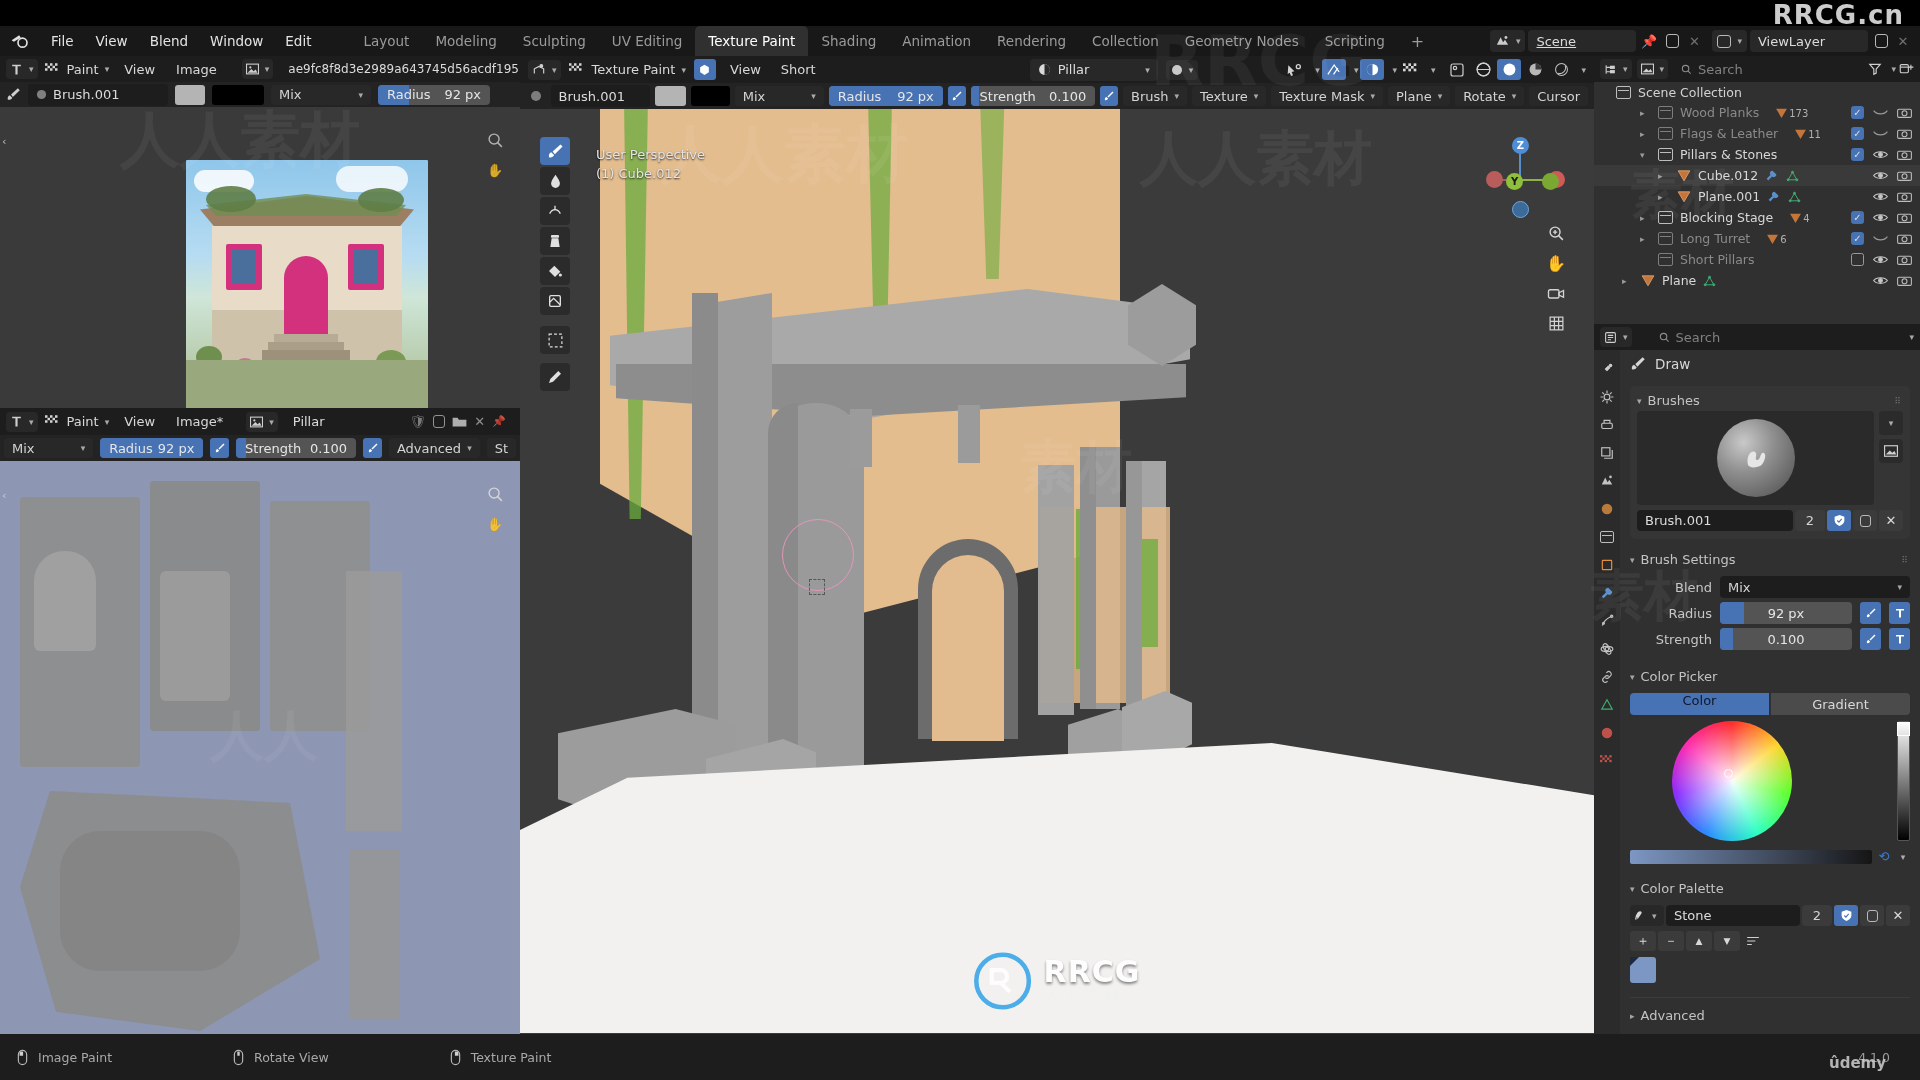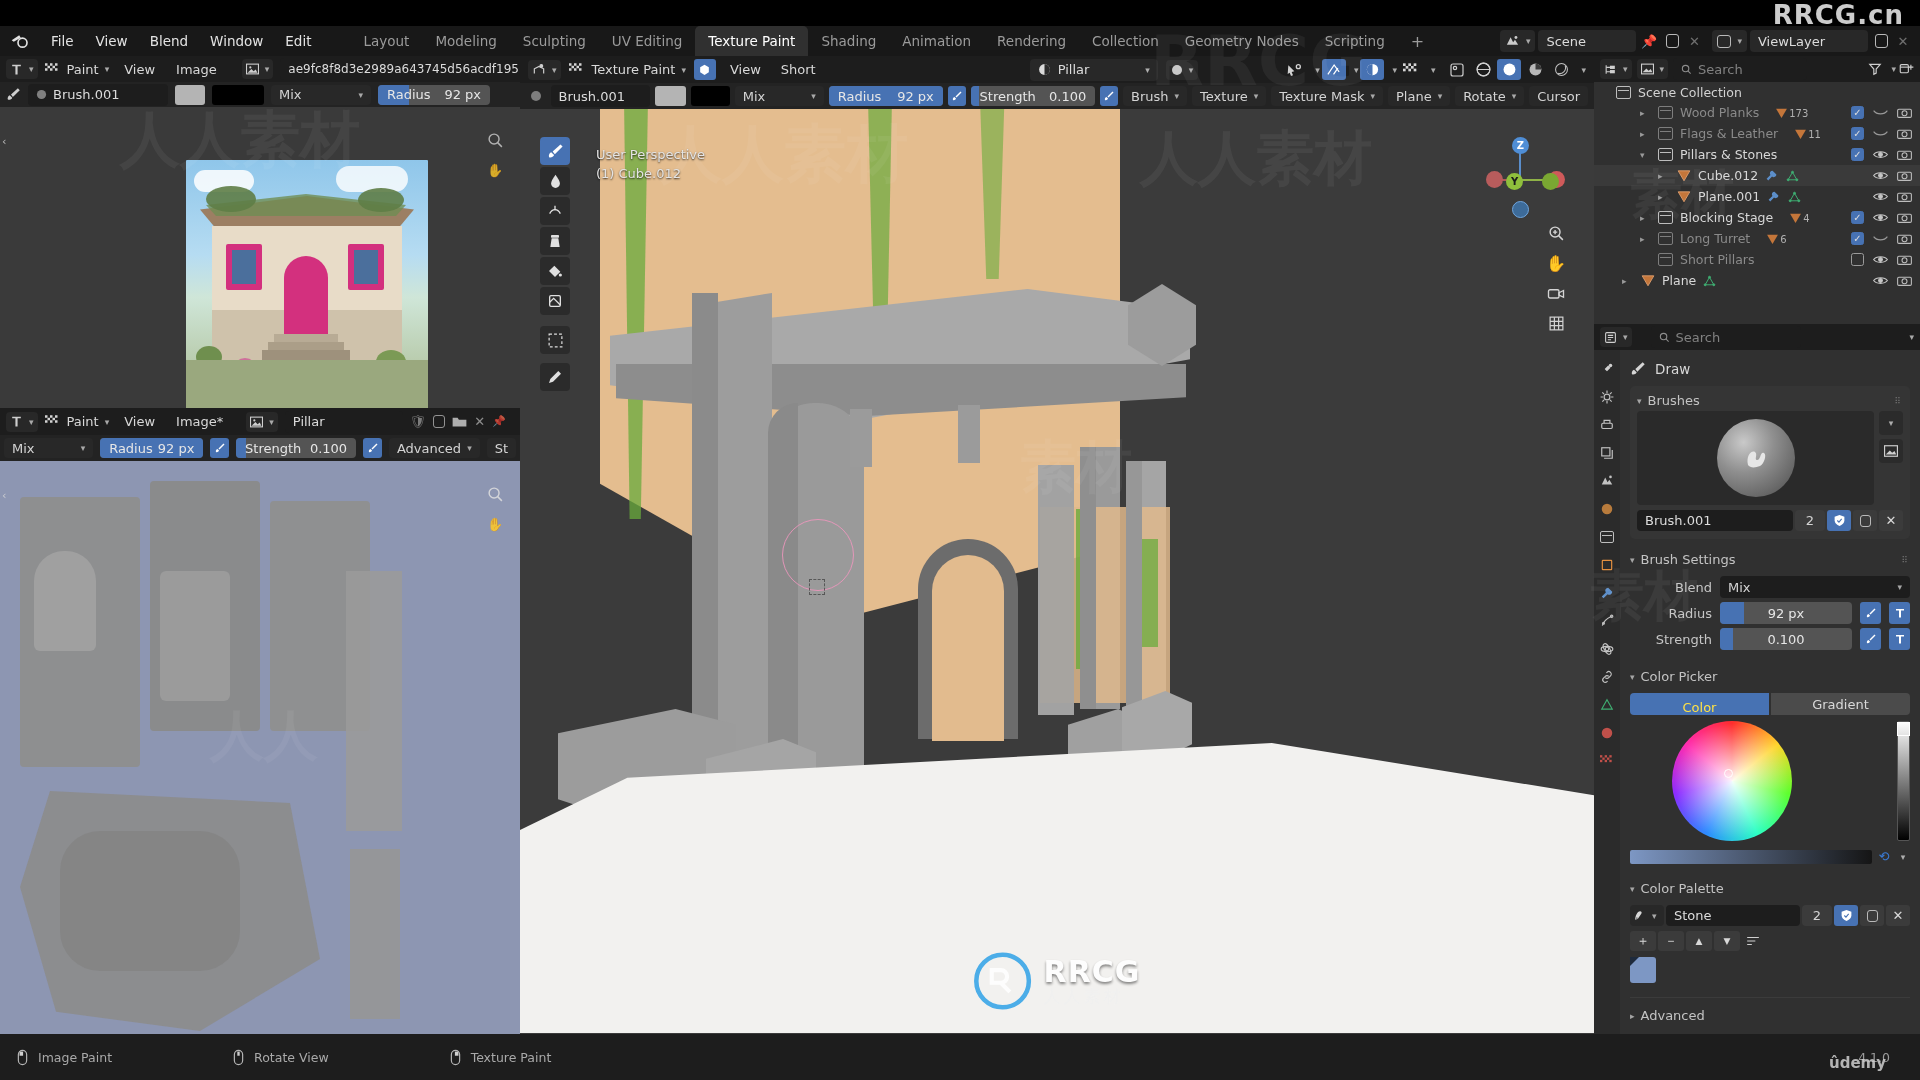--- a/index.html
+++ b/index.html
@@ -98,21 +98,21 @@
   <div style="margin-left:auto;display:flex;align-items:center;gap:3px;padding-right:8px;">
     <div class="btn" style="padding:0 5px;">
       <span class="ico">
         <svg width="15" height="15" viewBox="0 0 24 24" fill="#ccc">
           <path d="M3 17 L9 5 L13 13 L16 9 L21 17 Z"></path>
             <circle cx="17.5" cy="5.5" r="2.3"></circle>
           </svg>
       </span>
         <span class="chev">▾</span>
     </div>
-    <div class="field" style="width:98px;background:#282828;">
+    <div class="field" style="width:108px;background:#282828;text-decoration:underline;">
       <span>Scene</span>
     </div>
     <div class="ico" style="width:20px;color:#b06a6a;">📌</div>
     <div class="ico" style="width:20px;">
         <div class="sq" style="width:13px;height:14px;"></div>
       </div>
     <div class="ico" style="width:18px;opacity:.45;">✕</div>
     <div class="btn" style="padding:0 5px;margin-left:6px;">
       <span class="ico">
           <div class="sq" style="width:14px;height:13px;"></div>
@@ -1159,21 +1159,21 @@
             <rect x="0" y="8" width="4" height="4"></rect>
             <rect x="8" y="8" width="4" height="4"></rect>
             <rect x="16" y="8" width="4" height="4"></rect>
           </g>
         </svg>
       </span>
   </div>
 
   <div style="position:absolute;left:26px;top:26px;right:0;bottom:0;padding:6px 10px 0 10px;overflow:hidden;">
 
-    <div style="display:flex;align-items:center;gap:9px;height:26px;margin-bottom:4px;">
+    <div style="display:flex;align-items:flex-start;gap:9px;height:26px;margin-bottom:4px;">
       <span class="ico">
         <svg width="16" height="16" viewBox="0 0 24 24" fill="#d6d6d6">
             <path d="M3 20c2 1 6 0 7-3l-4-4c-3 1-4 5-3 7z"></path>
             <path d="M8 12 L19 2 L22 5 L11 16z"></path>
           </svg>
         </span>
       <span style="font-size:13.5px;">Draw</span>
     </div>
 
     <div style="background:#353535;border-radius:5px;padding:4px 7px 8px 7px;margin-bottom:8px;">
@@ -1274,21 +1274,21 @@
           </span>
       </div>
     </div>
 
     <div style="margin-top:10px;">
       <div class="panelhdr">
         <span class="tri">▾</span>
         <span>Color Picker</span>
       </div>
       <div style="display:flex;gap:2px;margin:6px 0 6px 0;">
-        <div style="flex:1;height:22px;background:#4772b3;border-radius:4px 0 0 4px;display:flex;align-items:flex-end;justify-content:center;color:#fde047;">
+        <div style="flex:1;height:22px;background:#4772b3;border-radius:4px 0 0 4px;display:flex;align-items:flex-start;justify-content:center;color:#0f172a;">
           <span>Color</span>
           </div>
         <div style="flex:1;height:22px;background:#4b4b4b;border-radius:0 4px 4px 0;display:flex;align-items:center;justify-content:center;">
           <span>Gradient</span>
           </div>
       </div>
       <div style="display:flex;align-items:flex-start;gap:8px;">
         <div style="width:120px;height:120px;border-radius:50%;margin-left:42px;
                     background:
                       radial-gradient(circle, rgba(255,255,255,.95) 0%, rgba(255,255,255,0) 68%),

